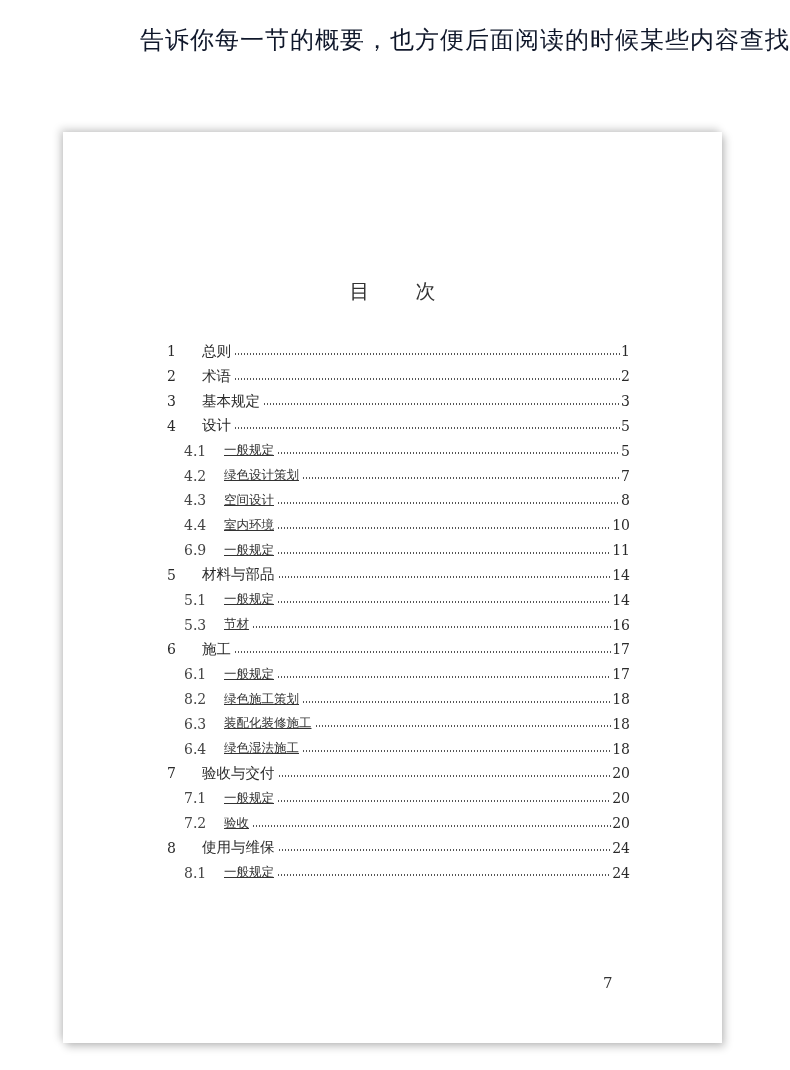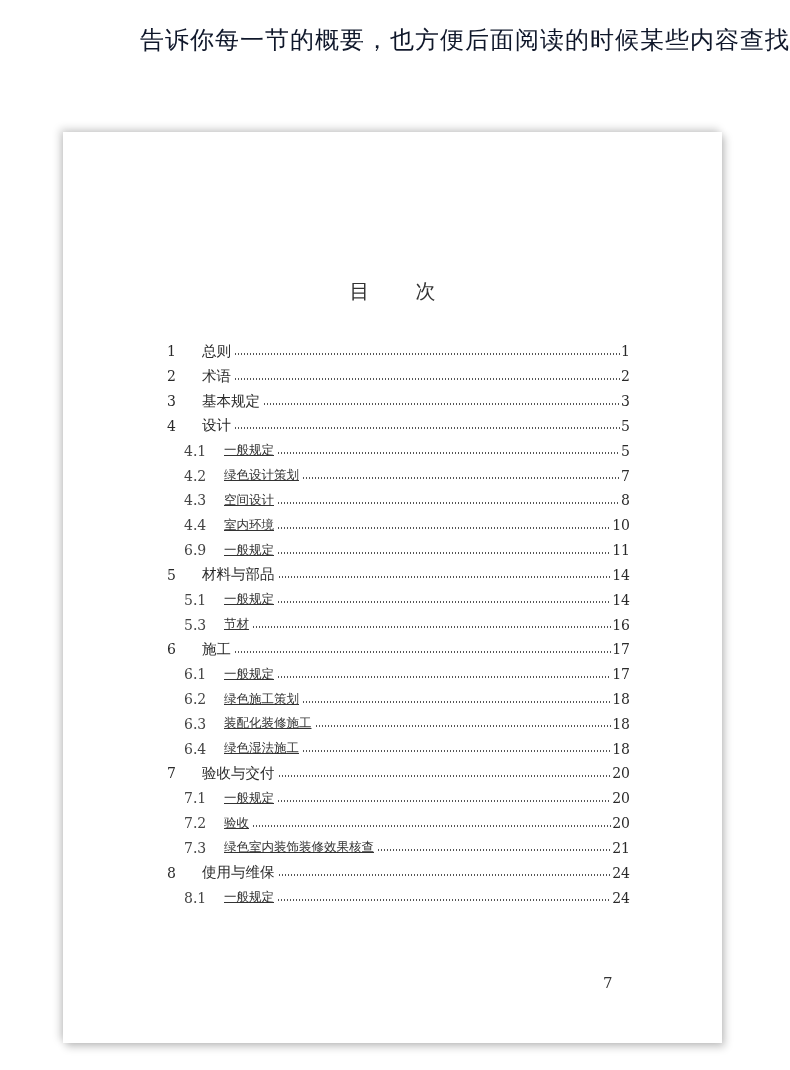--- a/index.html
+++ b/index.html
@@ -140,21 +140,21 @@
         <span class="dots"></span>
         <span class="pg">17</span>
       </div>
       <div class="row sec">
         <span class="num">6.1</span>
         <span class="title">一般规定</span>
         <span class="dots"></span>
         <span class="pg">17</span>
       </div>
       <div class="row sec">
-        <span class="num">6.2</span>
+        <span class="num">8.2</span>
         <span class="title">绿色施工策划</span>
         <span class="dots"></span>
         <span class="pg">18</span>
       </div>
       <div class="row sec">
         <span class="num">6.3</span>
         <span class="title">装配化装修施工</span>
         <span class="dots"></span>
         <span class="pg">18</span>
       </div>
@@ -175,26 +175,20 @@
         <span class="title">一般规定</span>
         <span class="dots"></span>
         <span class="pg">20</span>
       </div>
       <div class="row sec">
         <span class="num">7.2</span>
         <span class="title">验收</span>
         <span class="dots"></span>
         <span class="pg">20</span>
       </div>
-      <div class="row sec">
-        <span class="num">7.3</span>
-        <span class="title">绿色室内装饰装修效果核查</span>
-        <span class="dots"></span>
-        <span class="pg">21</span>
-      </div>
       <div class="row ch">
         <span class="num">8</span>
         <span class="title">使用与维保</span>
         <span class="dots"></span>
         <span class="pg">24</span>
       </div>
       <div class="row sec">
         <span class="num">8.1</span>
         <span class="title">一般规定</span>
         <span class="dots"></span>

